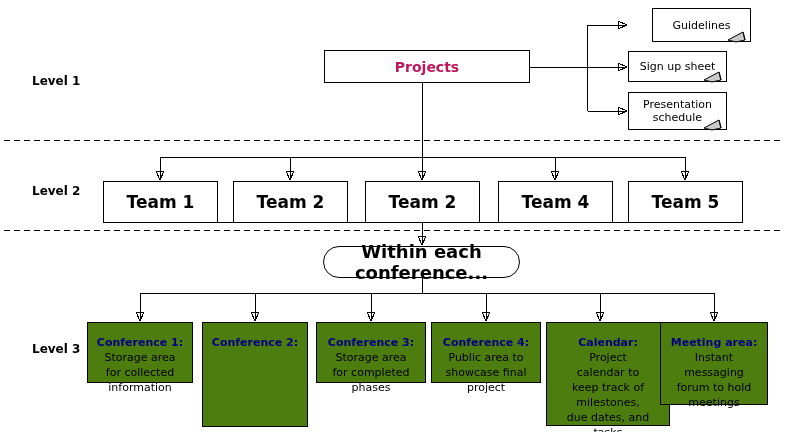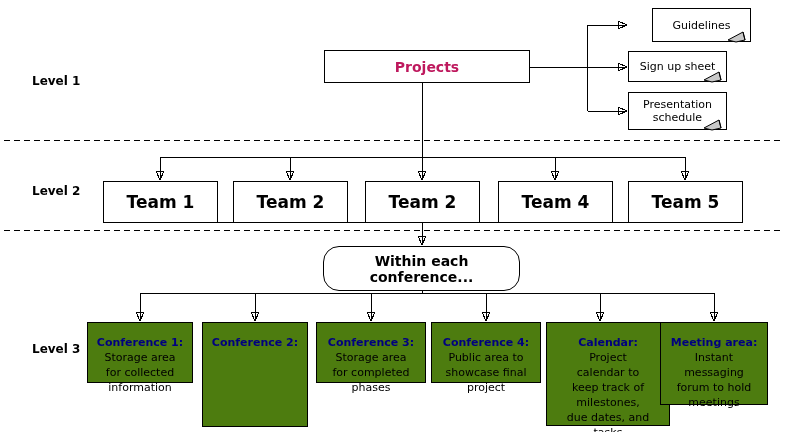--- a/index.html
+++ b/index.html
@@ -25,22 +25,22 @@
   #doc-guidelines { top:8px;  height:34px;margin-left:24px; }
   #doc-signup     { top:51px; height:31px; }
   #doc-schedule   { top:92px; height:38px; }
   .pre { white-space:pre-line; }
   .fold { position:absolute; right:1px; bottom:-2px; }
 
   .team { top:181px; width:115px; height:42px; font-weight:bold; font-size:17px; }
   #team1 { left:103px; } #team2 { left:233px; } #team3 { left:365px; }
   #team4 { left:498px; } #team5 { left:628px; }
 
-  #oval { left:323px; top:246px; width:197px; height:45px; border-radius:16px;
-    font-weight:bold; font-size:14px; }
+  #oval { left:323px; top:246px; width:197px; height:32px; border-radius:16px;
+    font-weight:bold; font-size:18px; }
 
   .area { position:absolute; top:322px; background:#4d7c0f; border:1px solid #000;
     box-sizing:border-box; padding-top:12px; text-align:center; }
   .area-title { color:#000080; font-weight:bold; font-size:11px; line-height:15px; }
   .area-body  { font-size:11px; line-height:15px; white-space:pre-line; }
   #area1 { left:87px;  width:106px; height:61px; }
   #area2 { left:202px; width:106px; height:105px; }
   #area3 { left:316px; width:110px; height:61px; }
   #area4 { left:431px; width:110px; height:61px; }
   #area5 { left:546px; width:124px; height:104px; }

